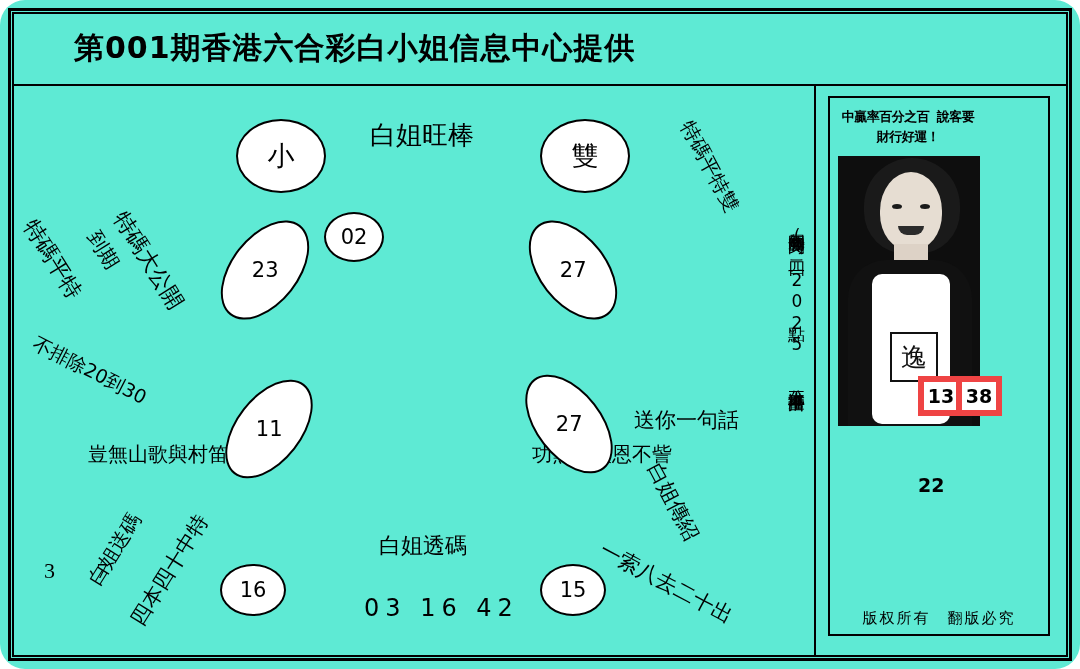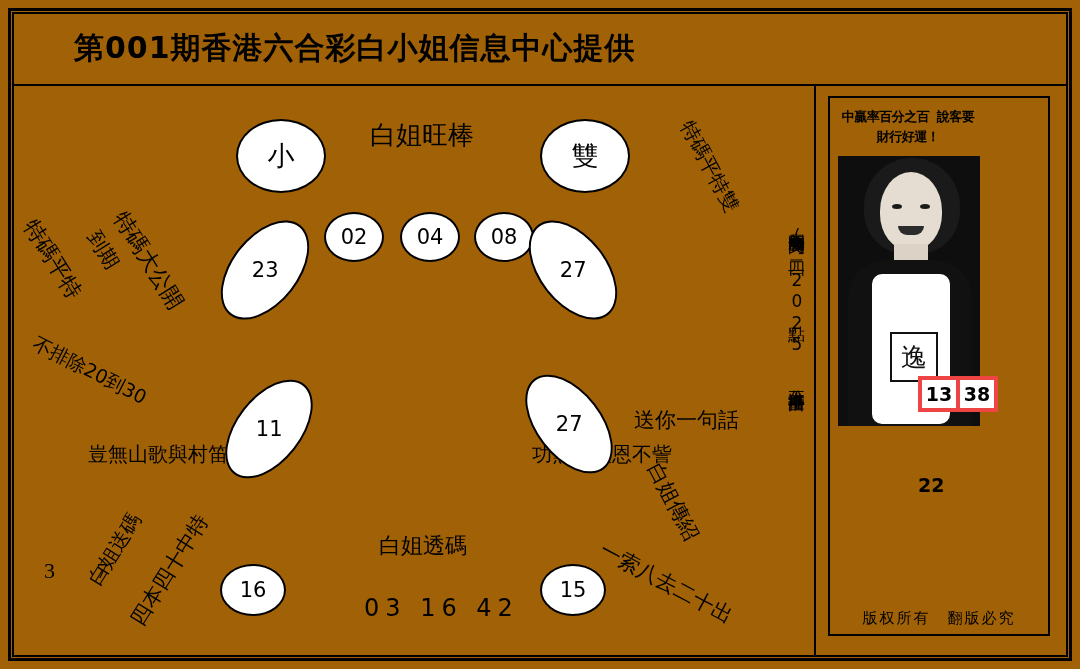--- a/index.html
+++ b/index.html
@@ -7,22 +7,23 @@
     padding: 0;
     background: #ffffff;
   }
   body {
     font-family: "DejaVu Sans", sans-serif;
   }
   #page {
     position: relative;
     width: 1080px;
     height: 669px;
-    background: #a16207;
+    background: #5eead4;
     overflow: hidden;
+    border-radius: 25px;
   }
   .outer-frame {
     position: absolute;
     left: 8px;
     top: 8px;
     width: 1064px;
     height: 653px;
     border: 3px solid #000;
     box-sizing: border-box;
   }
@@ -206,21 +207,21 @@
     display: flex;
     align-items: center;
     justify-content: center;
     font-size: 26px;
     color: #111;
     font-family: "DejaVu Serif", serif;
   }
   .num-badge {
     position: absolute;
     background: #ffffff;
-    border: 4px solid #ef4444;
+    border: 6px solid #ef4444;
     font-family: "DejaVu Sans", sans-serif;
     font-weight: bold;
     font-size: 19px;
     color: #000;
     display: flex;
     align-items: center;
     justify-content: center;
   }
   .num-plain {
     position: absolute;
@@ -348,26 +349,20 @@
         <span class="lab">小</span>
       </div>
       <div class="ellipse big" style="left:528px; top:33px; width:86px; height:70px;">
         <span class="lab">雙</span>
       </div>
 
       <div class="txt t-wangbang">白姐旺棒</div>
 
       <div class="ellipse" style="left:312px; top:126px; width:56px; height:46px;">
         <span>02</span>
-      </div>
-      <div class="ellipse" style="left:388px; top:126px; width:56px; height:46px;">
-        <span>04</span>
-      </div>
-      <div class="ellipse" style="left:462px; top:126px; width:56px; height:46px;">
-        <span>08</span>
       </div>
 
       <div class="tilt-ell" style="left:196px; top:150px; width:110px; height:64px; transform: rotate(-52deg);">
         <span style="transform: rotate(52deg);">23</span>
       </div>
       <div class="tilt-ell" style="left:504px; top:150px; width:110px; height:64px; transform: rotate(52deg);">
         <span style="transform: rotate(-52deg);">27</span>
       </div>
 
       <div class="rot" style="left:686px; top:30px; font-size:20px; transform: rotate(62deg);">特碼平特雙</div>

